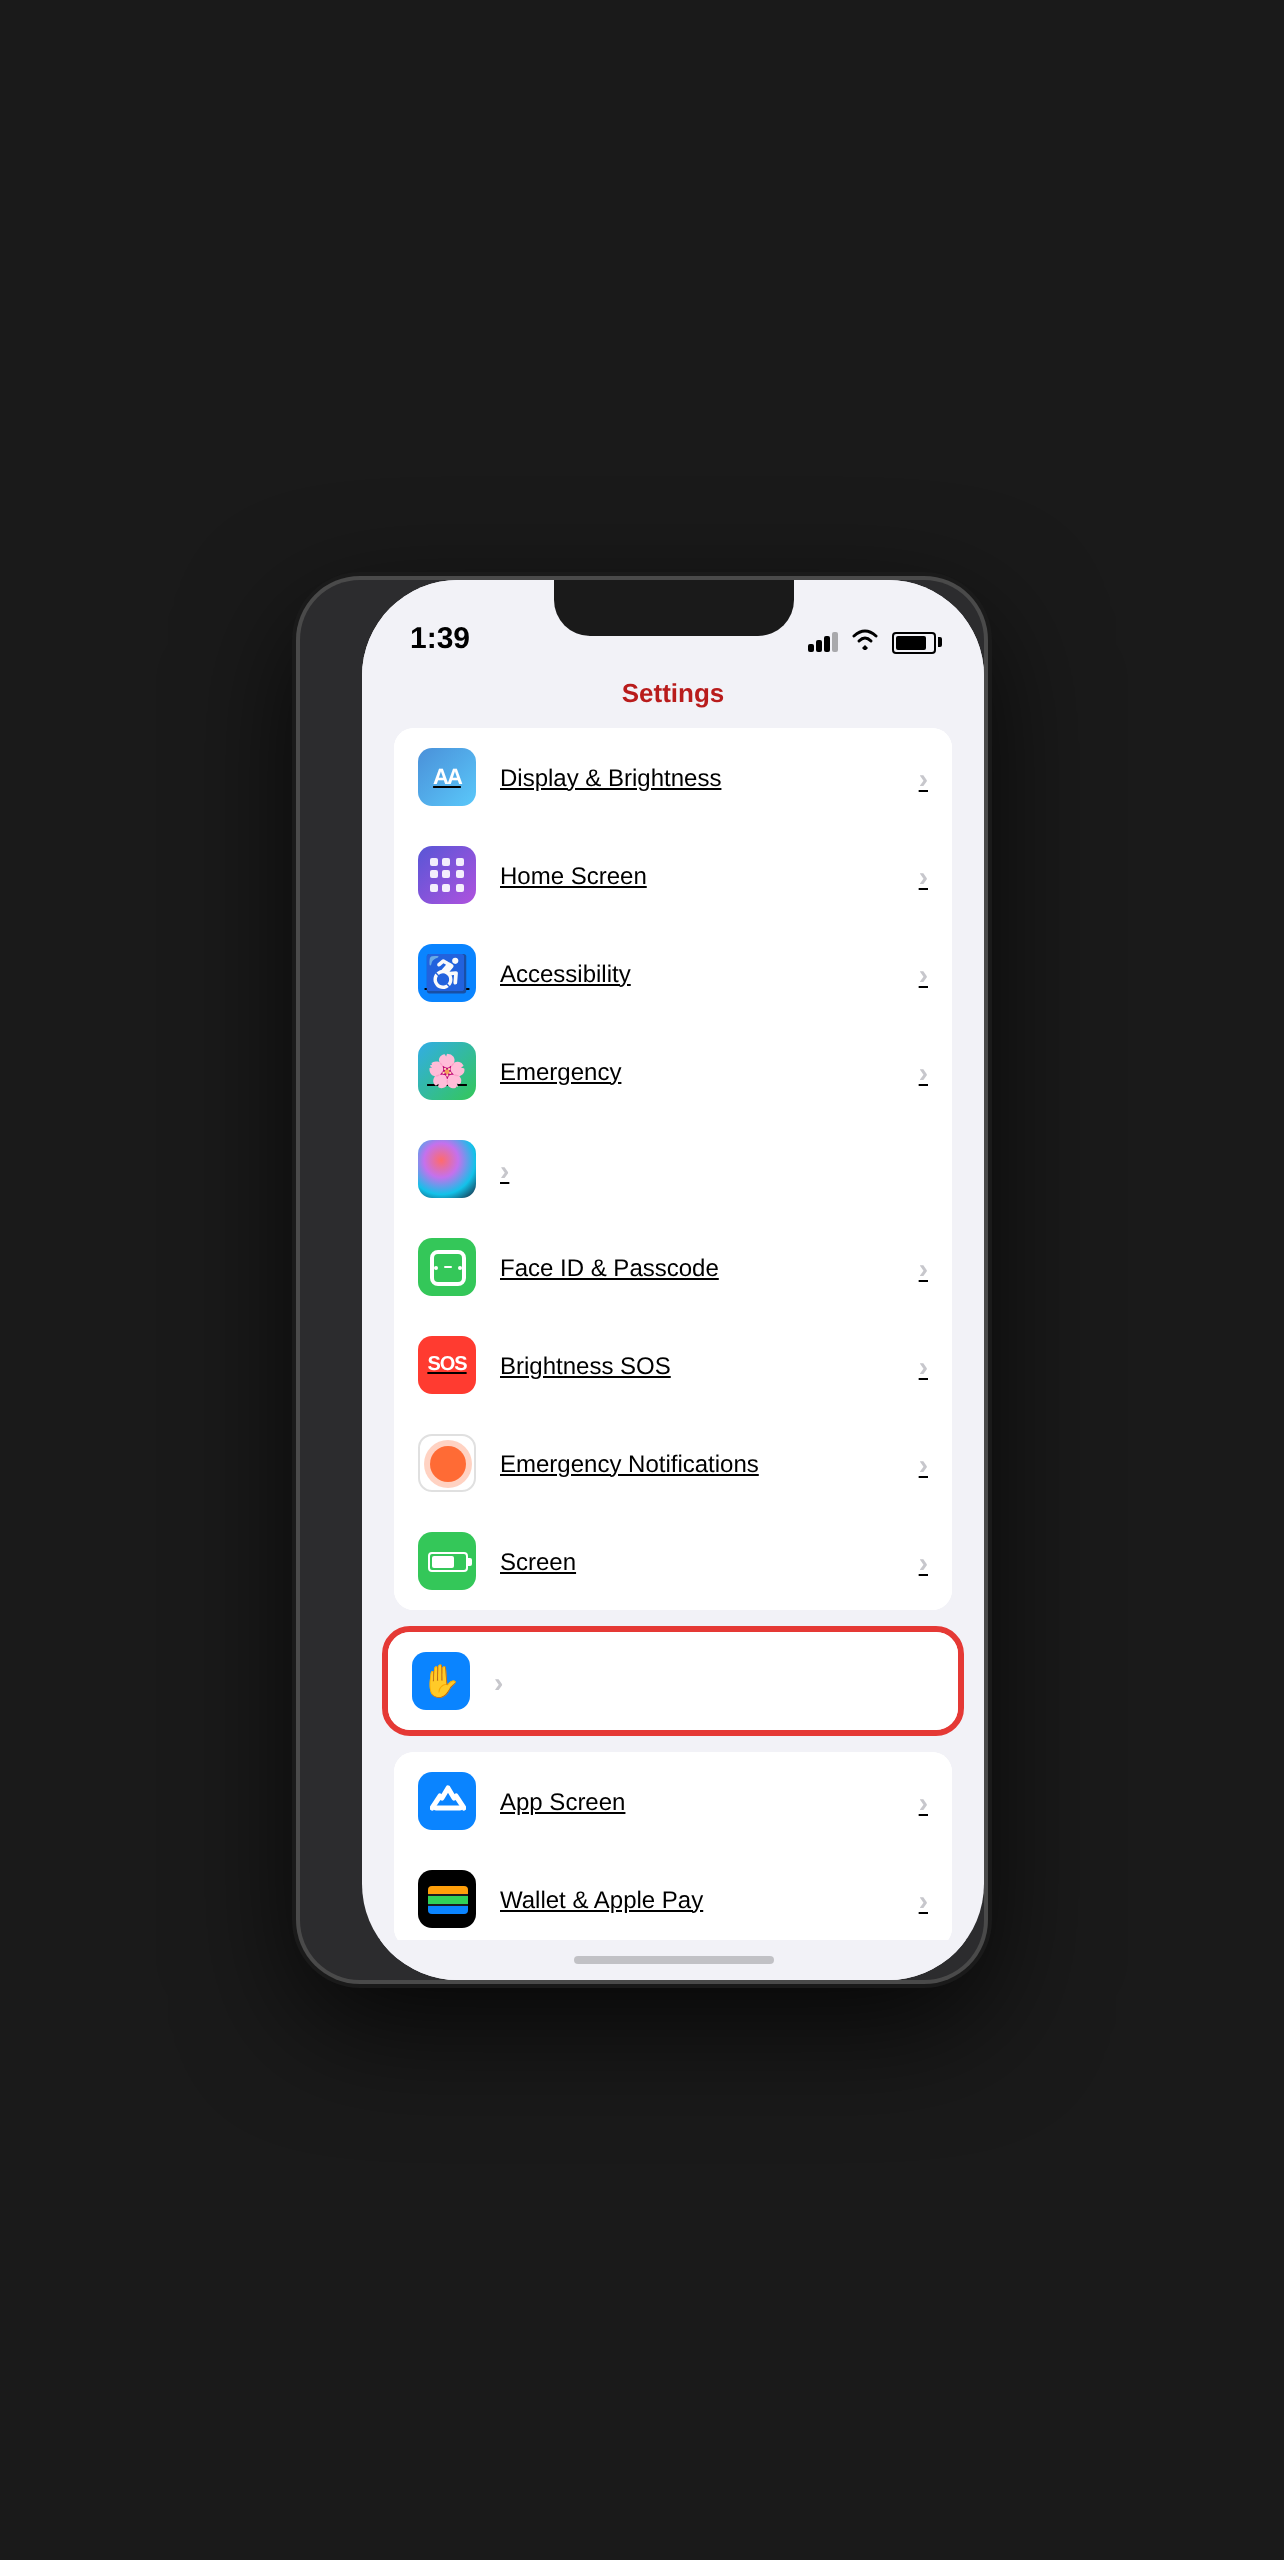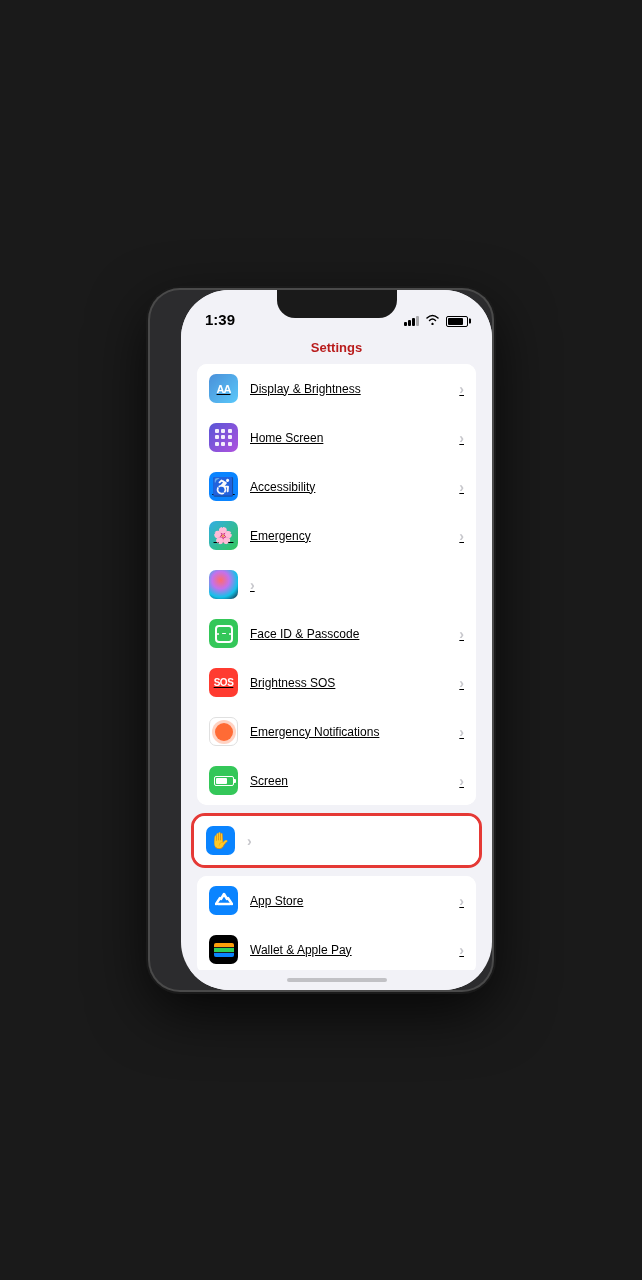--- a/index.html
+++ b/index.html
@@ -529,21 +529,21 @@
         <div class="settings-item">
           <div class="item-icon icon-appstore">
             <svg width="18" height="18" viewBox="0 0 18 18">
               <path d="M9 2 L11 6 L15 6 L12 9 L13.5 13 L9 10.5 L4.5 13 L6 9 L3 6 L7 6 Z" fill="none"></path>
               <path d="M3 12 L15 12" stroke="white" stroke-width="2.5" stroke-linecap="round"></path>
               <path d="M6 7 L9 2 L12 7" stroke="white" stroke-width="2.5" stroke-linecap="round" stroke-linejoin="round" fill="none"></path>
               <path d="M1 12 L5 6" stroke="white" stroke-width="2.5" stroke-linecap="round"></path>
               <path d="M17 12 L13 6" stroke="white" stroke-width="2.5" stroke-linecap="round"></path>
             </svg>
           </div>
-          <span class="item-label">App Store</span>
+          <span class="item-label">App Screen</span>
           <span class="item-chevron">›</span>
         </div>
 
         <div class="settings-item">
           <div class="item-icon icon-wallet">
             <div class="wallet-inner">
               <div class="wallet-stripe s1"></div>
               <div class="wallet-stripe s2"></div>
               <div class="wallet-stripe s3"></div>
             </div>

